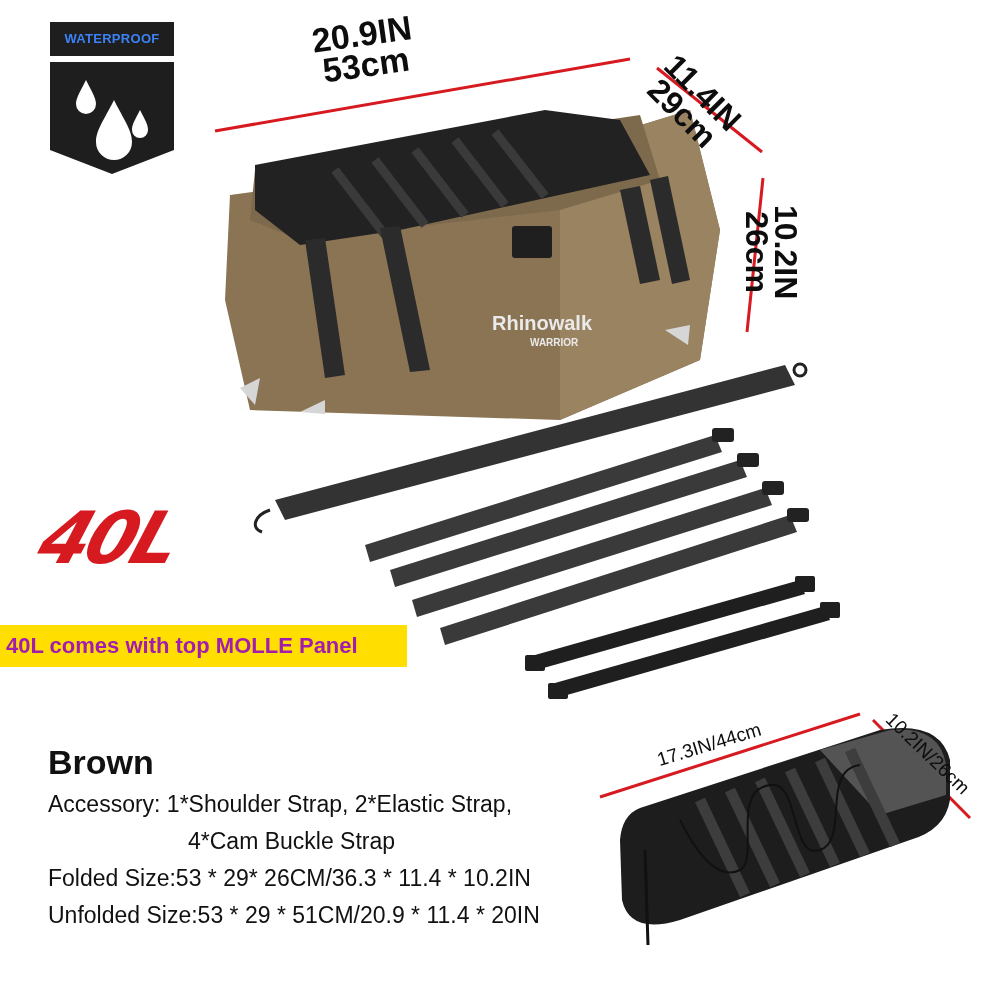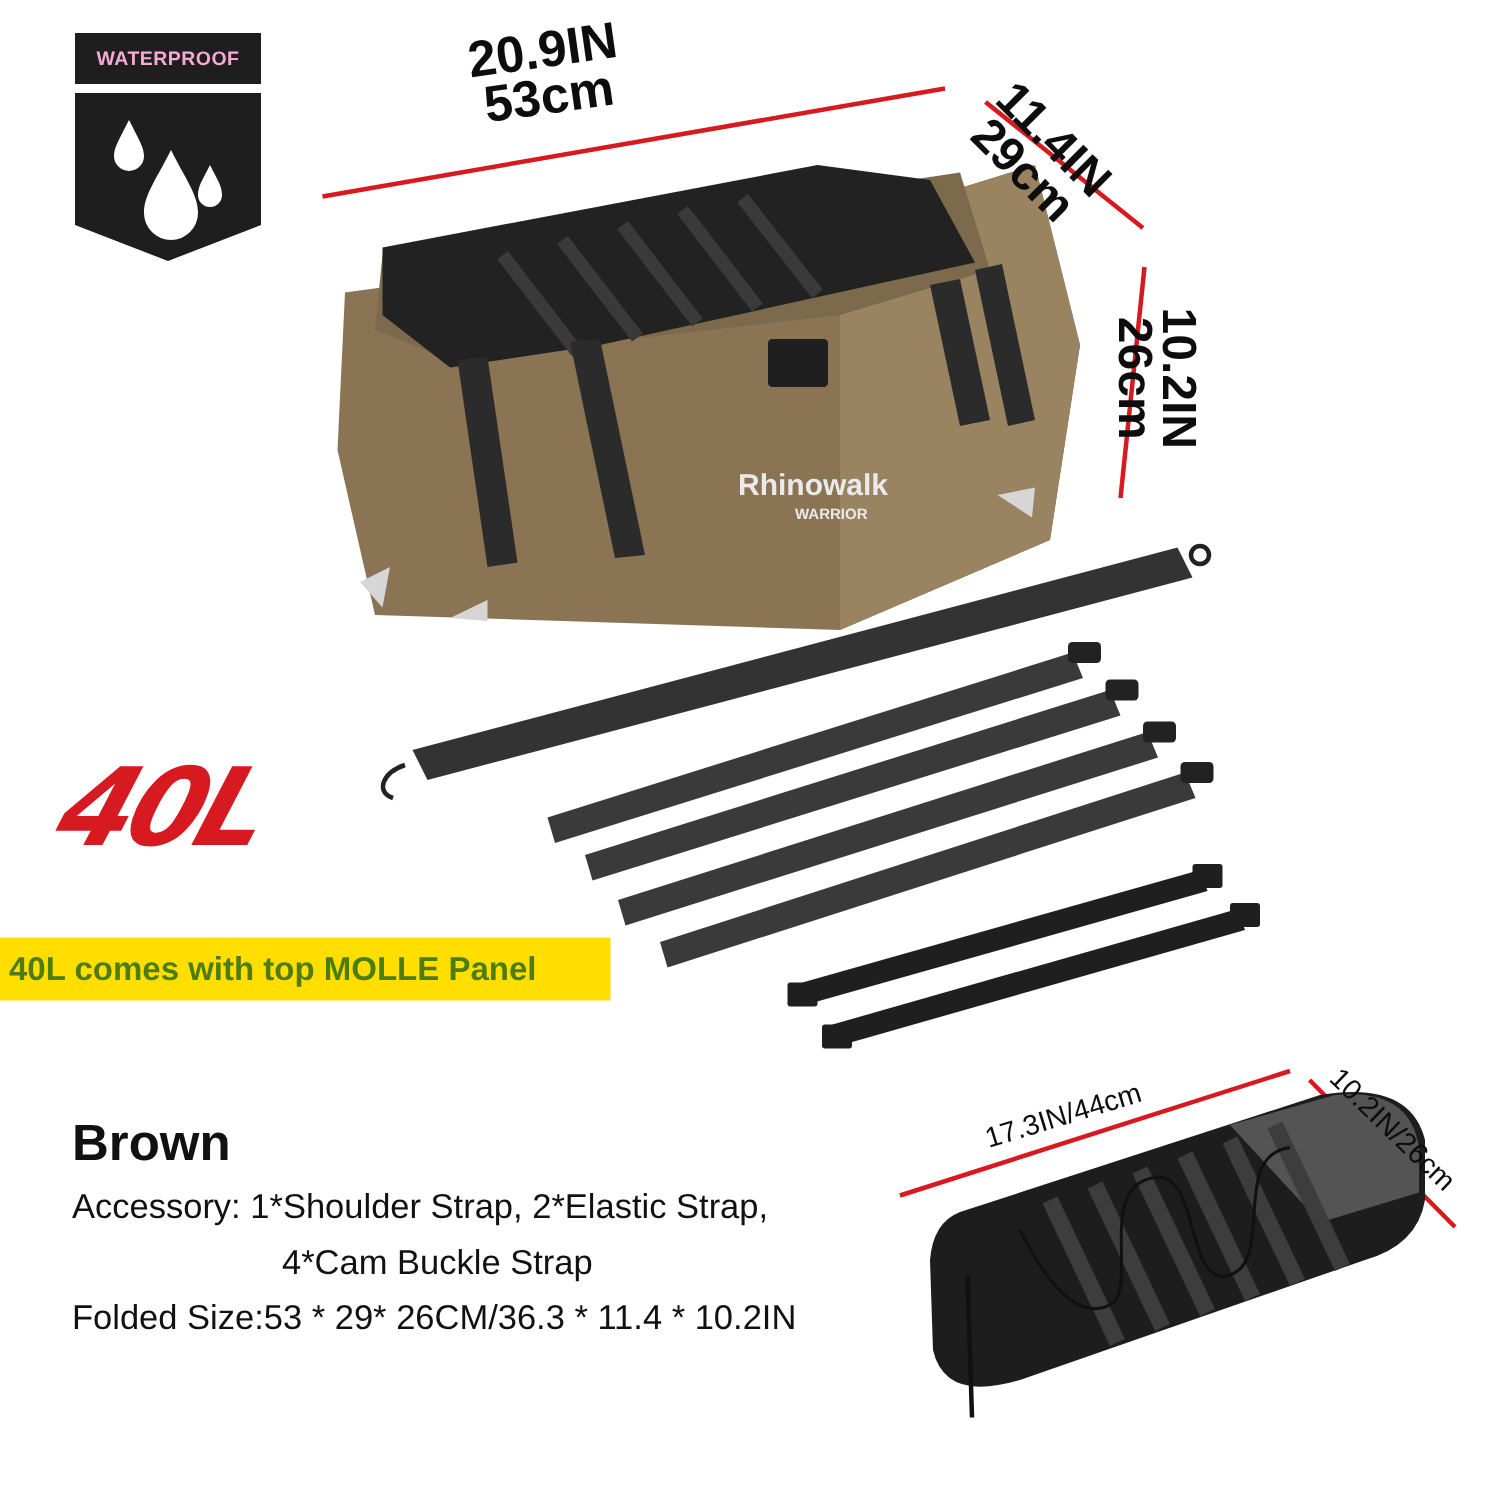--- a/index.html
+++ b/index.html
@@ -3,38 +3,38 @@
 <meta charset="utf-8">
 <style>
   html, body { margin: 0; padding: 0; background: #ffffff; }
   body { width: 1000px; height: 1000px; position: relative; overflow: hidden;
          font-family: "Liberation Sans", "DejaVu Sans", sans-serif; color: #111; }
   .abs { position: absolute; }
 
   
   .badge { left: 50px; top: 22px; width: 124px; height: 150px; }
   .badge-top { position: absolute; left: 0; top: 0; width: 124px; height: 34px; background: #1e1e1e;
-               color: #f9a8d4; font-weight: bold; font-size: 13px; text-align: center; line-height: 34px; letter-spacing: 0.3px; }
+               color: #3b82f6; font-weight: bold; font-size: 13px; text-align: center; line-height: 34px; letter-spacing: 0.3px; }
   .badge-shield { position: absolute; left: 0; top: 40px; }
 
   
   .dim { font-weight: bold; color: #0d0d0d; line-height: 0.92; text-align: center; }
   .dim-len { left: 310px; top: 26px; font-size: 34px; transform: rotate(-8deg); transform-origin: left top; }
   .dim-wid { left: 680px; top: 50px; font-size: 32px; transform: rotate(45deg); transform-origin: left top; }
   .dim-hgt { left: 800px; top: 205px; font-size: 32px; transform: rotate(90deg); transform-origin: left top; }
   .dim-panel-len { left: 655px; top: 752px; font-size: 19px; font-weight: normal; transform: rotate(-17deg); transform-origin: left top; }
   .dim-panel-wid { left: 895px; top: 710px; font-size: 19px; font-weight: normal; transform: rotate(44deg); transform-origin: left top; }
 
   
   .capacity { left: 42px; top: 496px; font-size: 72px; font-weight: bold; font-style: italic; color: #d71920;
               letter-spacing: -4px; transform: skewX(-18deg); font-family: "DejaVu Sans", sans-serif; }
 
   
   .banner { left: 0; top: 625px; width: 407px; height: 42px; background: #ffde00; }
-  .banner span { display: block; padding-left: 6px; line-height: 42px; font-weight: bold; font-size: 22px; color: #4d7c0f; }
+  .banner span { display: block; padding-left: 6px; line-height: 42px; font-weight: bold; font-size: 22px; color: #a21caf; }
 
   
   .specs { left: 48px; top: 743px; width: 600px; }
   .specs .title { font-size: 34px; font-weight: bold; margin-bottom: 4px; }
   .specs .line { font-size: 23px; line-height: 37px; white-space: nowrap; }
   .specs .indent { padding-left: 140px; }
 </style>
 </head>
 <body>
 
@@ -147,13 +147,14 @@
 
 <div class="abs banner">
   <span>40L comes with top MOLLE Panel</span>
 </div>
 
 <div class="abs specs">
   <div class="title">Brown</div>
   <div class="line">Accessory: 1*Shoulder Strap, 2*Elastic Strap,</div>
   <div class="line indent">4*Cam Buckle Strap</div>
   <div class="line">Folded Size:53 * 29* 26CM/36.3 *  11.4 *  10.2IN</div>
+  <div class="line">Unfolded Size:53 * 29 * 51CM/20.9 * 11.4 * 20IN</div>
 </div>
 
 </body></html>

